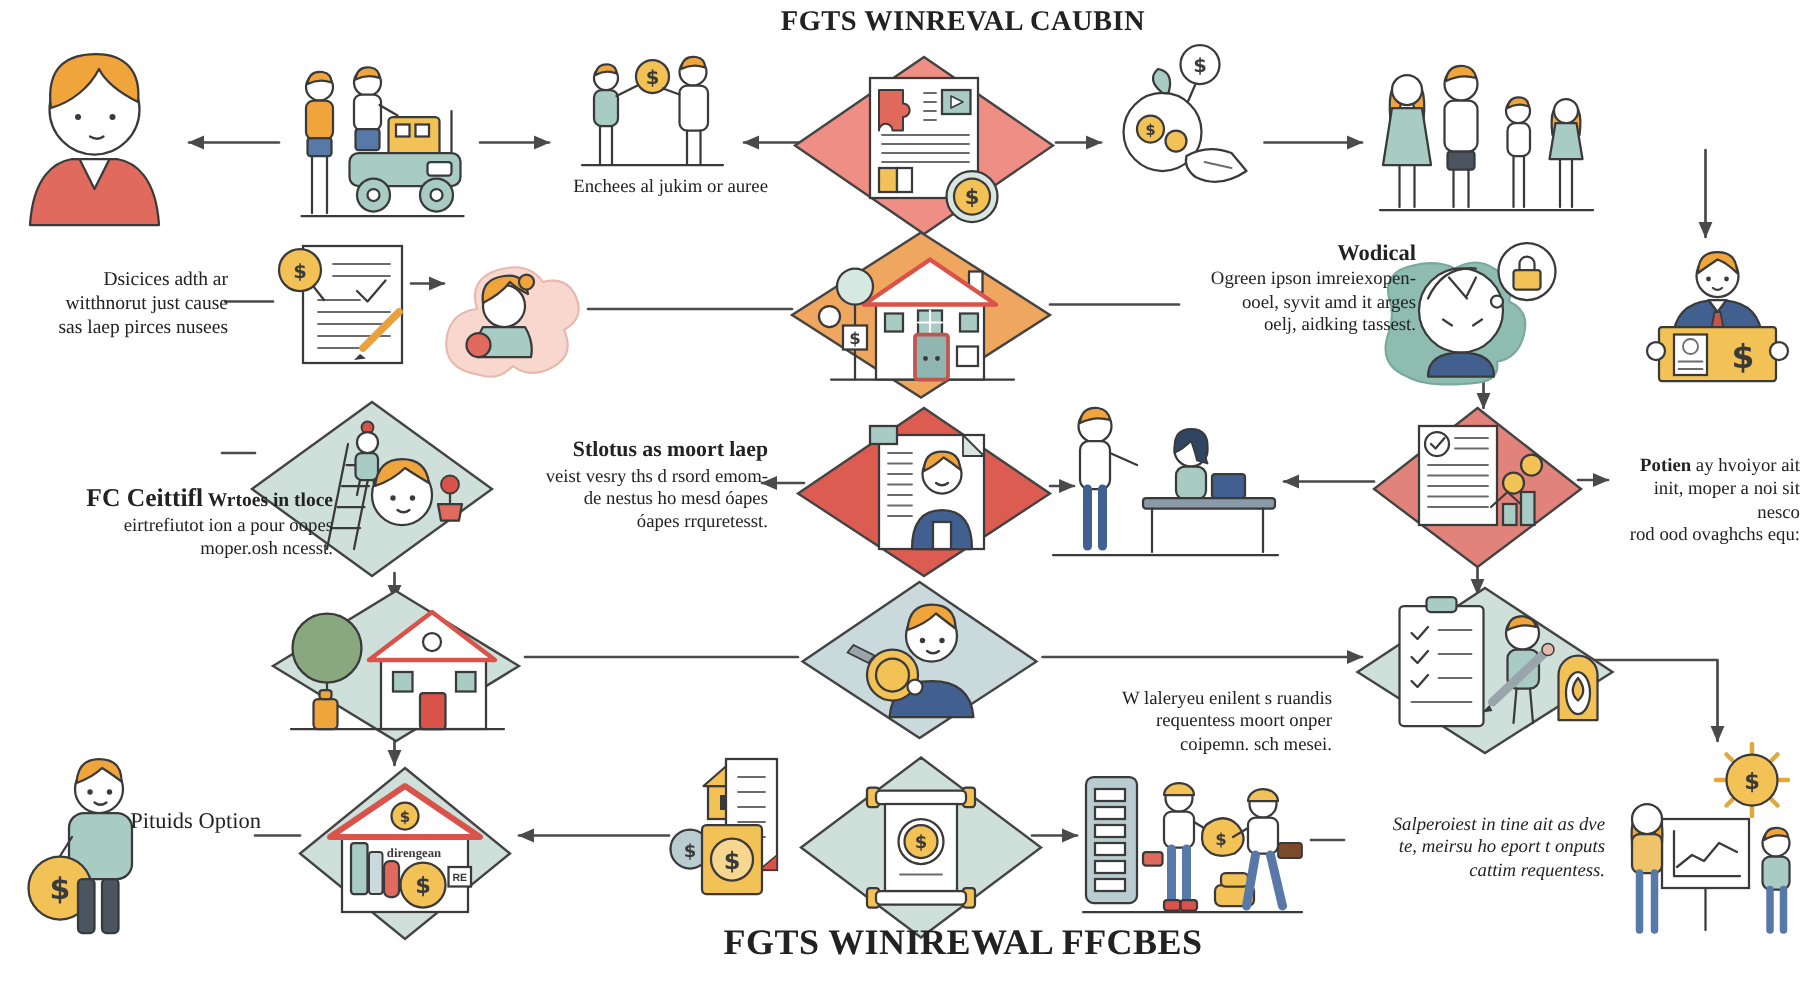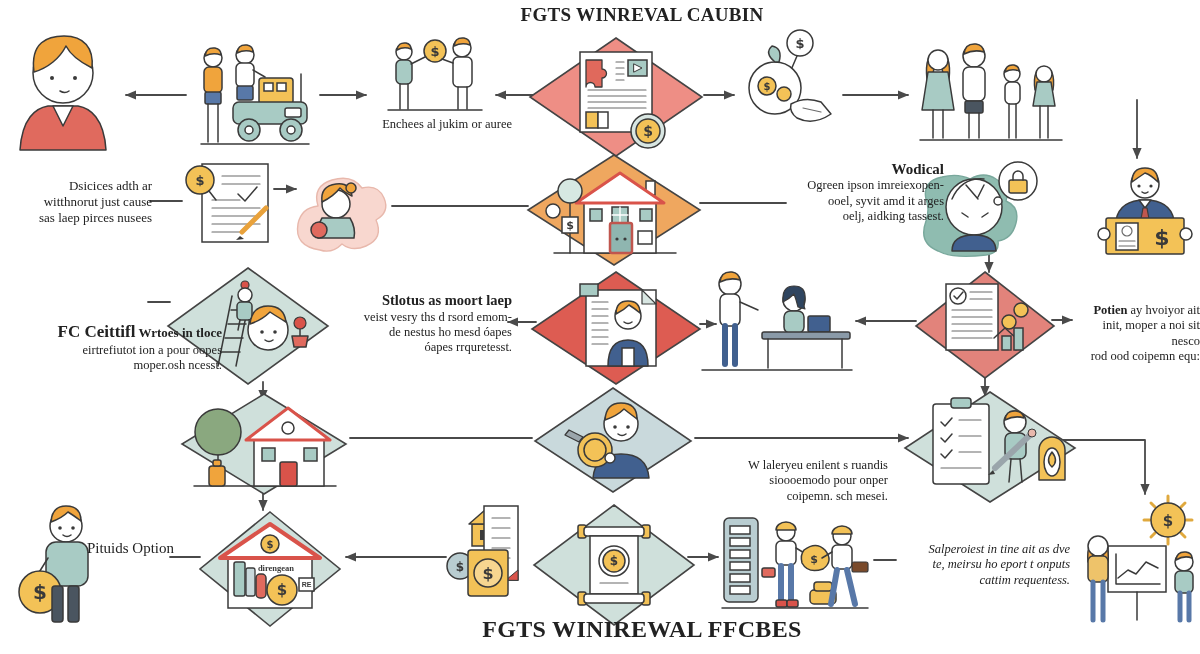--- a/index.html
+++ b/index.html
@@ -433,21 +433,21 @@
       <rect class="t" x="88" y="66" width="9" height="14"></rect>
       <rect class="t" x="100" y="58" width="9" height="22"></rect>
       <circle class="g" cx="95" cy="52" r="7"></circle>
       <circle class="g" cx="107" cy="40" r="7"></circle>
     </g>
   </svg>
 
   <div class="txt" style="left:1076px;top:303px;width:124px;text-align:right;">
     <div><span class="hd">Potien</span><span> ay hvoiyor ait</span></div>
     <div>init, moper a noi sit nesco</div>
-    <div>rod ood coipemn equ:</div>
+    <div>rod ood ovaghchs equ:</div>
   </div>
 
   <svg class="scene" style="left:178px;top:392px;" width="172" height="106" viewBox="0 0 172 106">
     <polygon class="dm" points="86,2 168,52 86,102 4,52" fill="#cfe0db"></polygon>
     <line class="n" x1="16" y1="94" x2="158" y2="94"></line>
     <g>
       <circle fill="#8aa87f" stroke="#3a3a3a" stroke-width="1.5" cx="40" cy="40" r="23"></circle>
       <line class="n" x1="40" y1="63" x2="40" y2="74"></line>
     </g>
     <g>
@@ -477,21 +477,21 @@
     <g>
       <path fill="#9aa5ab" stroke="#3a3a3a" stroke-width="1.3" d="M46,56 l-14,-7 4,-5 14,7Z"></path>
       <circle class="g" cx="62" cy="64" r="17"></circle>
       <circle class="n" cx="62" cy="64" r="11"></circle>
       <circle class="w" cx="77" cy="72" r="5"></circle>
     </g>
   </svg>
 
   <div class="txt" style="left:692px;top:458px;width:196px;">
     <div>W laleryeu enilent s ruandis</div>
-    <div>sioooemodo pour onper</div>
+    <div>requentess moort onper</div>
     <div>coipemn. sch mesei.</div>
   </div>
 
   <svg class="scene" style="left:903px;top:390px;" width="174" height="114" viewBox="0 0 174 114">
     <polygon class="dm" points="87,2 172,58 87,112 2,58" fill="#cfe0db"></polygon>
     <g>
       <rect class="w" x="30" y="14" width="56" height="80" rx="3"></rect>
       <rect class="t" x="48" y="8" width="20" height="10" rx="3"></rect>
       <path class="n" d="M38,32 l4,4 7,-8"></path>
         <line class="nl" x1="56" y1="30" x2="78" y2="30"></line>

